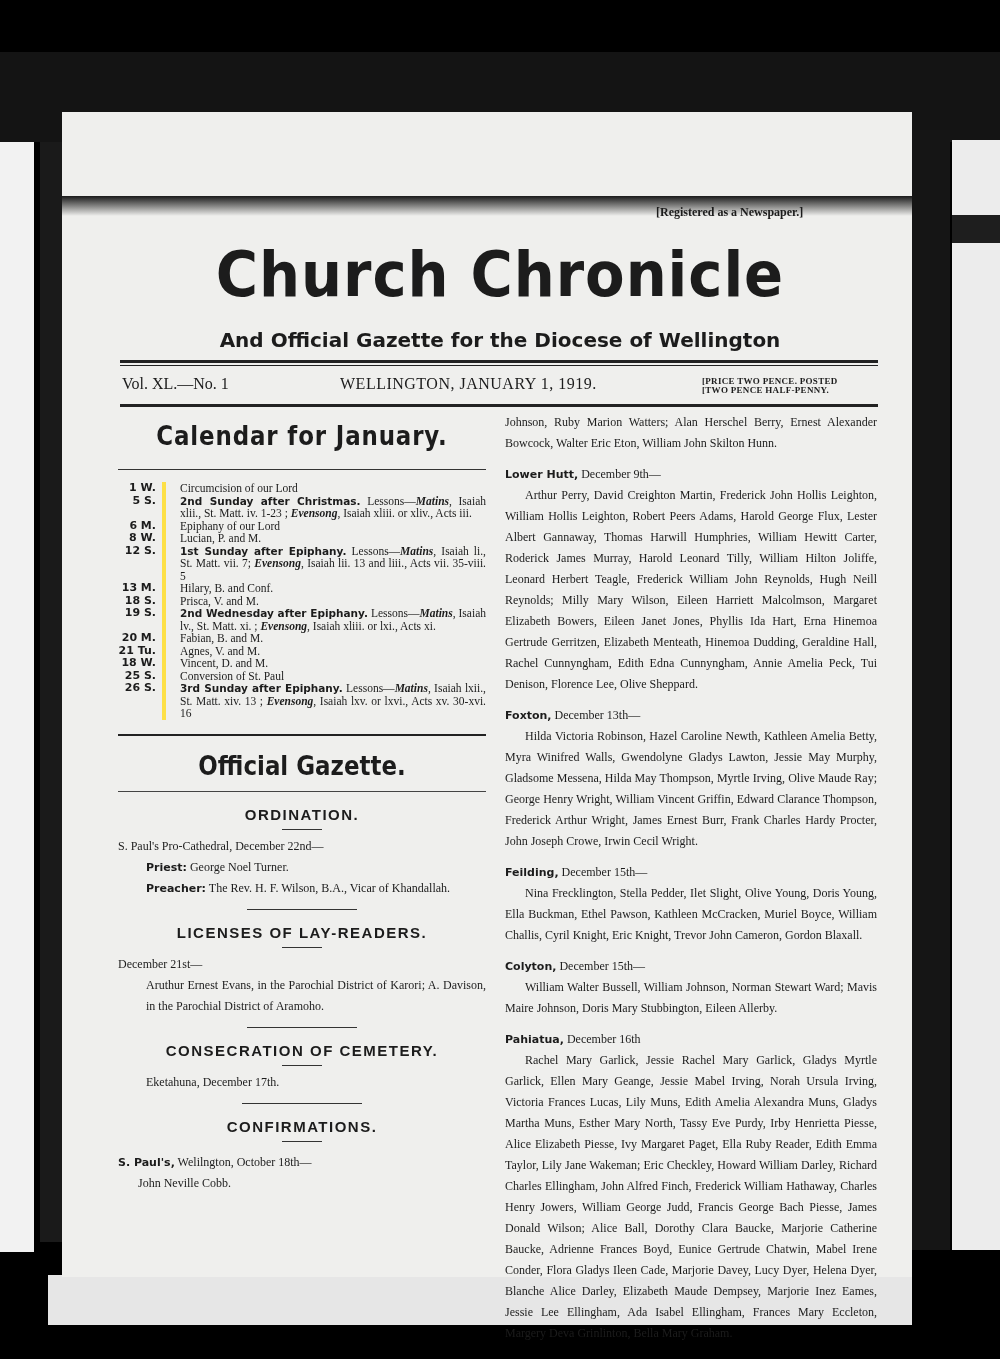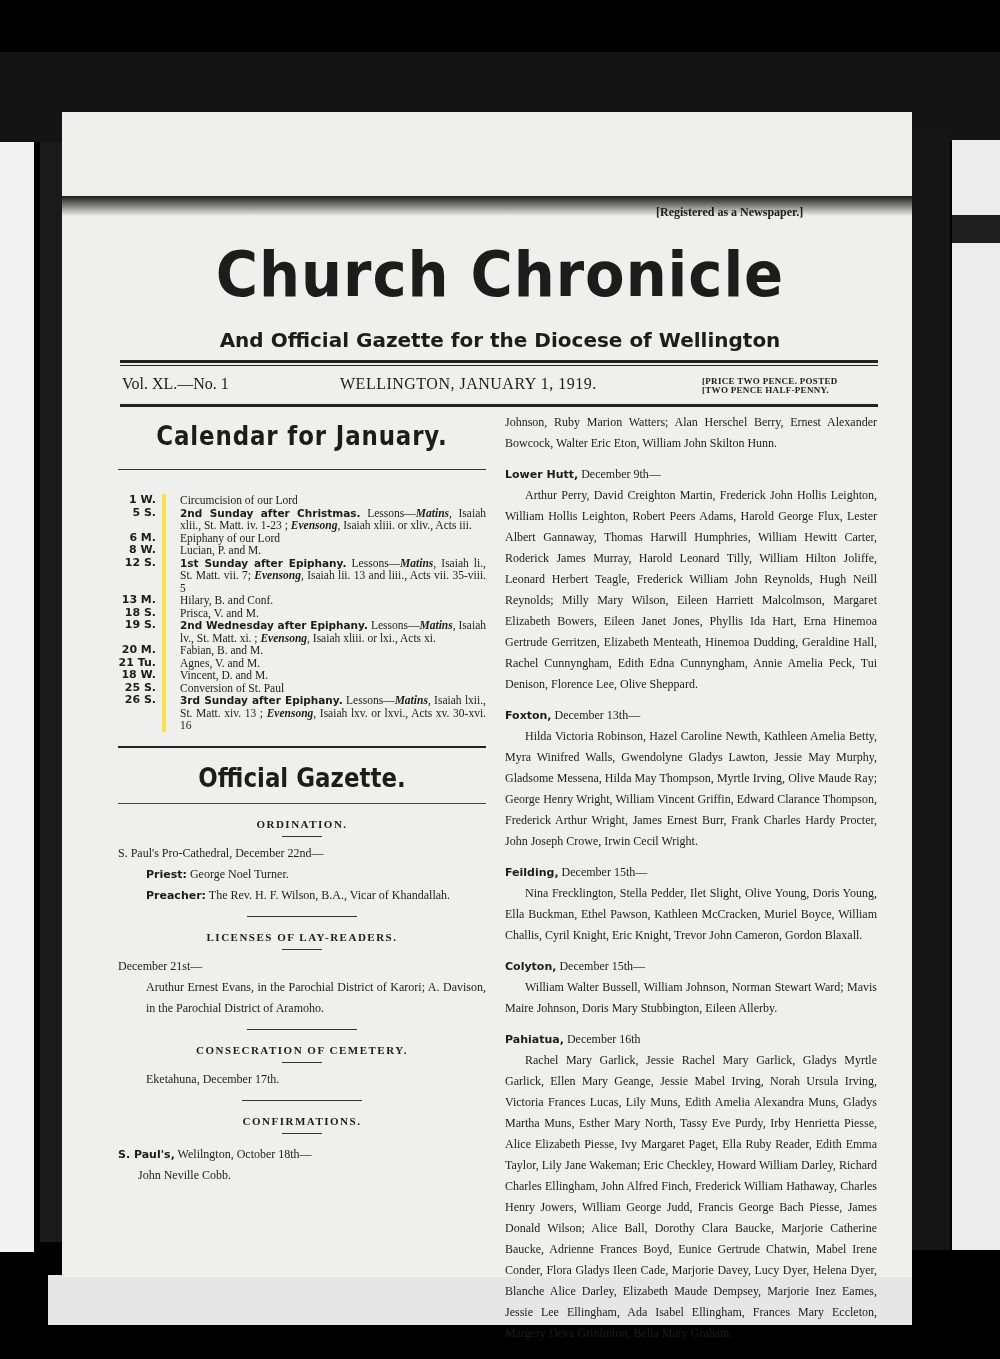--- a/index.html
+++ b/index.html
@@ -17,30 +17,30 @@
   .masthead{position:absolute;left:120px;top:238px;width:760px;text-align:center;font-family:"DejaVu Sans",sans-serif;font-weight:bold;font-size:62px;letter-spacing:1px;transform:scaleX(0.93);transform-origin:center;}
   .subtitle{position:absolute;left:120px;top:328px;width:760px;text-align:center;font-family:"DejaVu Sans",sans-serif;font-weight:bold;font-size:20px;}
   .rule{position:absolute;height:0;border-top:2px solid #222;}
   .vol-line{position:absolute;left:122px;top:375px;width:755px;font-size:16px;}
   .vol{position:absolute;left:0;top:0;}
   .dateline{position:absolute;left:218px;top:0;letter-spacing:0.5px;}
   .price{position:absolute;left:580px;top:2px;font-size:9px;font-weight:bold;line-height:9px;letter-spacing:0.3px;}
   .col-left{position:absolute;left:118px;top:410px;width:368px;}
   .col-right{position:absolute;left:505px;top:412px;width:372px;}
   .cal-title{font-family:"DejaVu Sans",sans-serif;font-weight:bold;font-size:27px;text-align:center;margin-top:10px;transform:scaleX(0.85);letter-spacing:1px;}
-  .cal-table{margin-top:18px;border-top:1px solid #333;padding-top:24px;position:relative;font-size:11.5px;line-height:12.5px;}
+  .cal-table{margin-top:18px;border-top:1px solid #333;padding-top:12px;position:relative;font-size:11.5px;line-height:12.5px;}
   .cal-row{display:flex;}
   .cal-day{width:38px;text-align:right;font-weight:bold;font-family:"DejaVu Sans",sans-serif;font-size:11px;padding-right:6px;flex:none;}
   .cal-text{flex:1;padding-left:14px;border-left:4px solid #fde047;}
   .b{font-weight:bold;font-family:"DejaVu Sans",sans-serif;font-size:10.5px;}
   .i{font-style:italic;font-weight:bold;}
   .sec-rule{border-top:2px solid #222;margin:14px 0 0 0;}
   .gaz-title{font-family:"DejaVu Sans",sans-serif;font-weight:bold;font-size:27px;text-align:center;margin-top:14px;transform:scaleX(0.85);}
   .thin-rule{border-top:1px solid #444;margin:10px 0 0;}
-  .hd{font-family:Liberation Serif, serif;font-weight:bold;font-size:11px;letter-spacing:1.5px;text-align:center;margin-top:14px;}
+  .hd{font-family:Liberation Sans, sans-serif;font-weight:bold;font-size:15px;letter-spacing:1.5px;text-align:center;margin-top:14px;}
   .short{width:40px;border-top:1px solid #333;margin:6px auto 6px;}
   .med{width:110px;border-top:1px solid #333;margin:10px auto 0;}
   .p{font-size:12px;line-height:21px;text-align:justify;}
   .indent{padding-left:28px;}
   .place{font-family:"DejaVu Sans",sans-serif;font-weight:bold;font-size:11px;}
   .entry{margin-top:10px;}
   .names{text-indent:20px;}
 </style>
 </head>
 <body>

